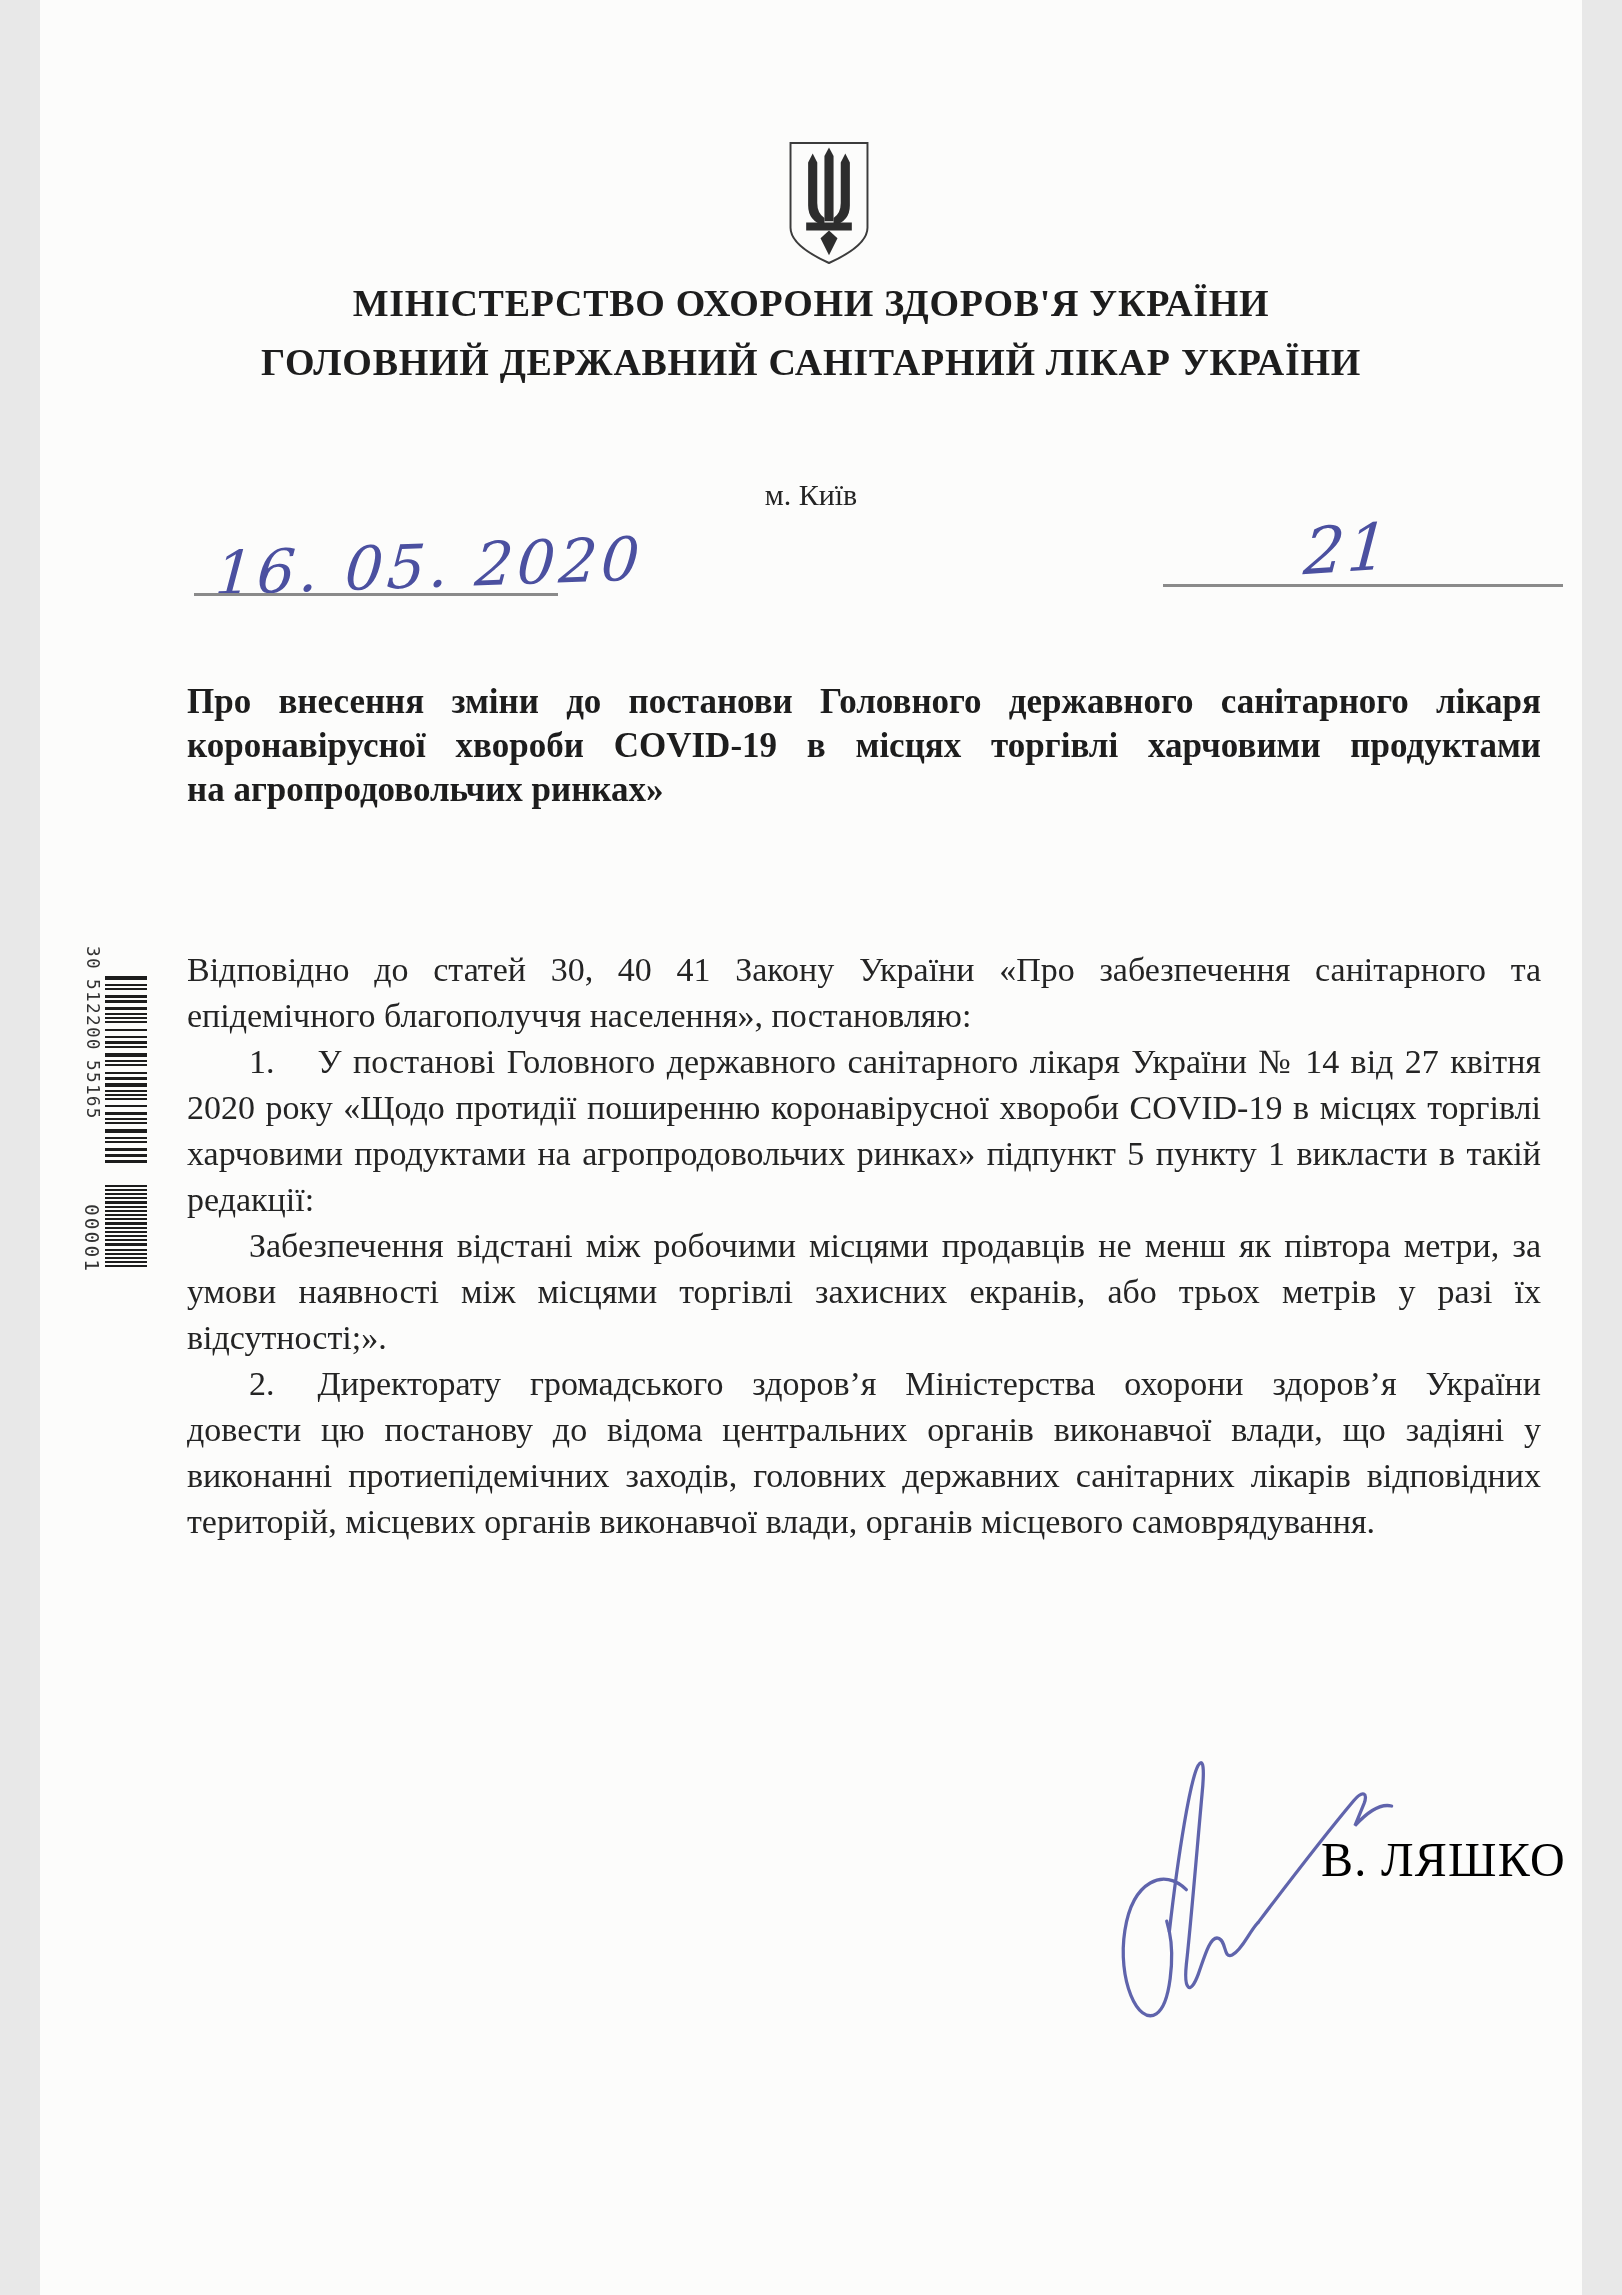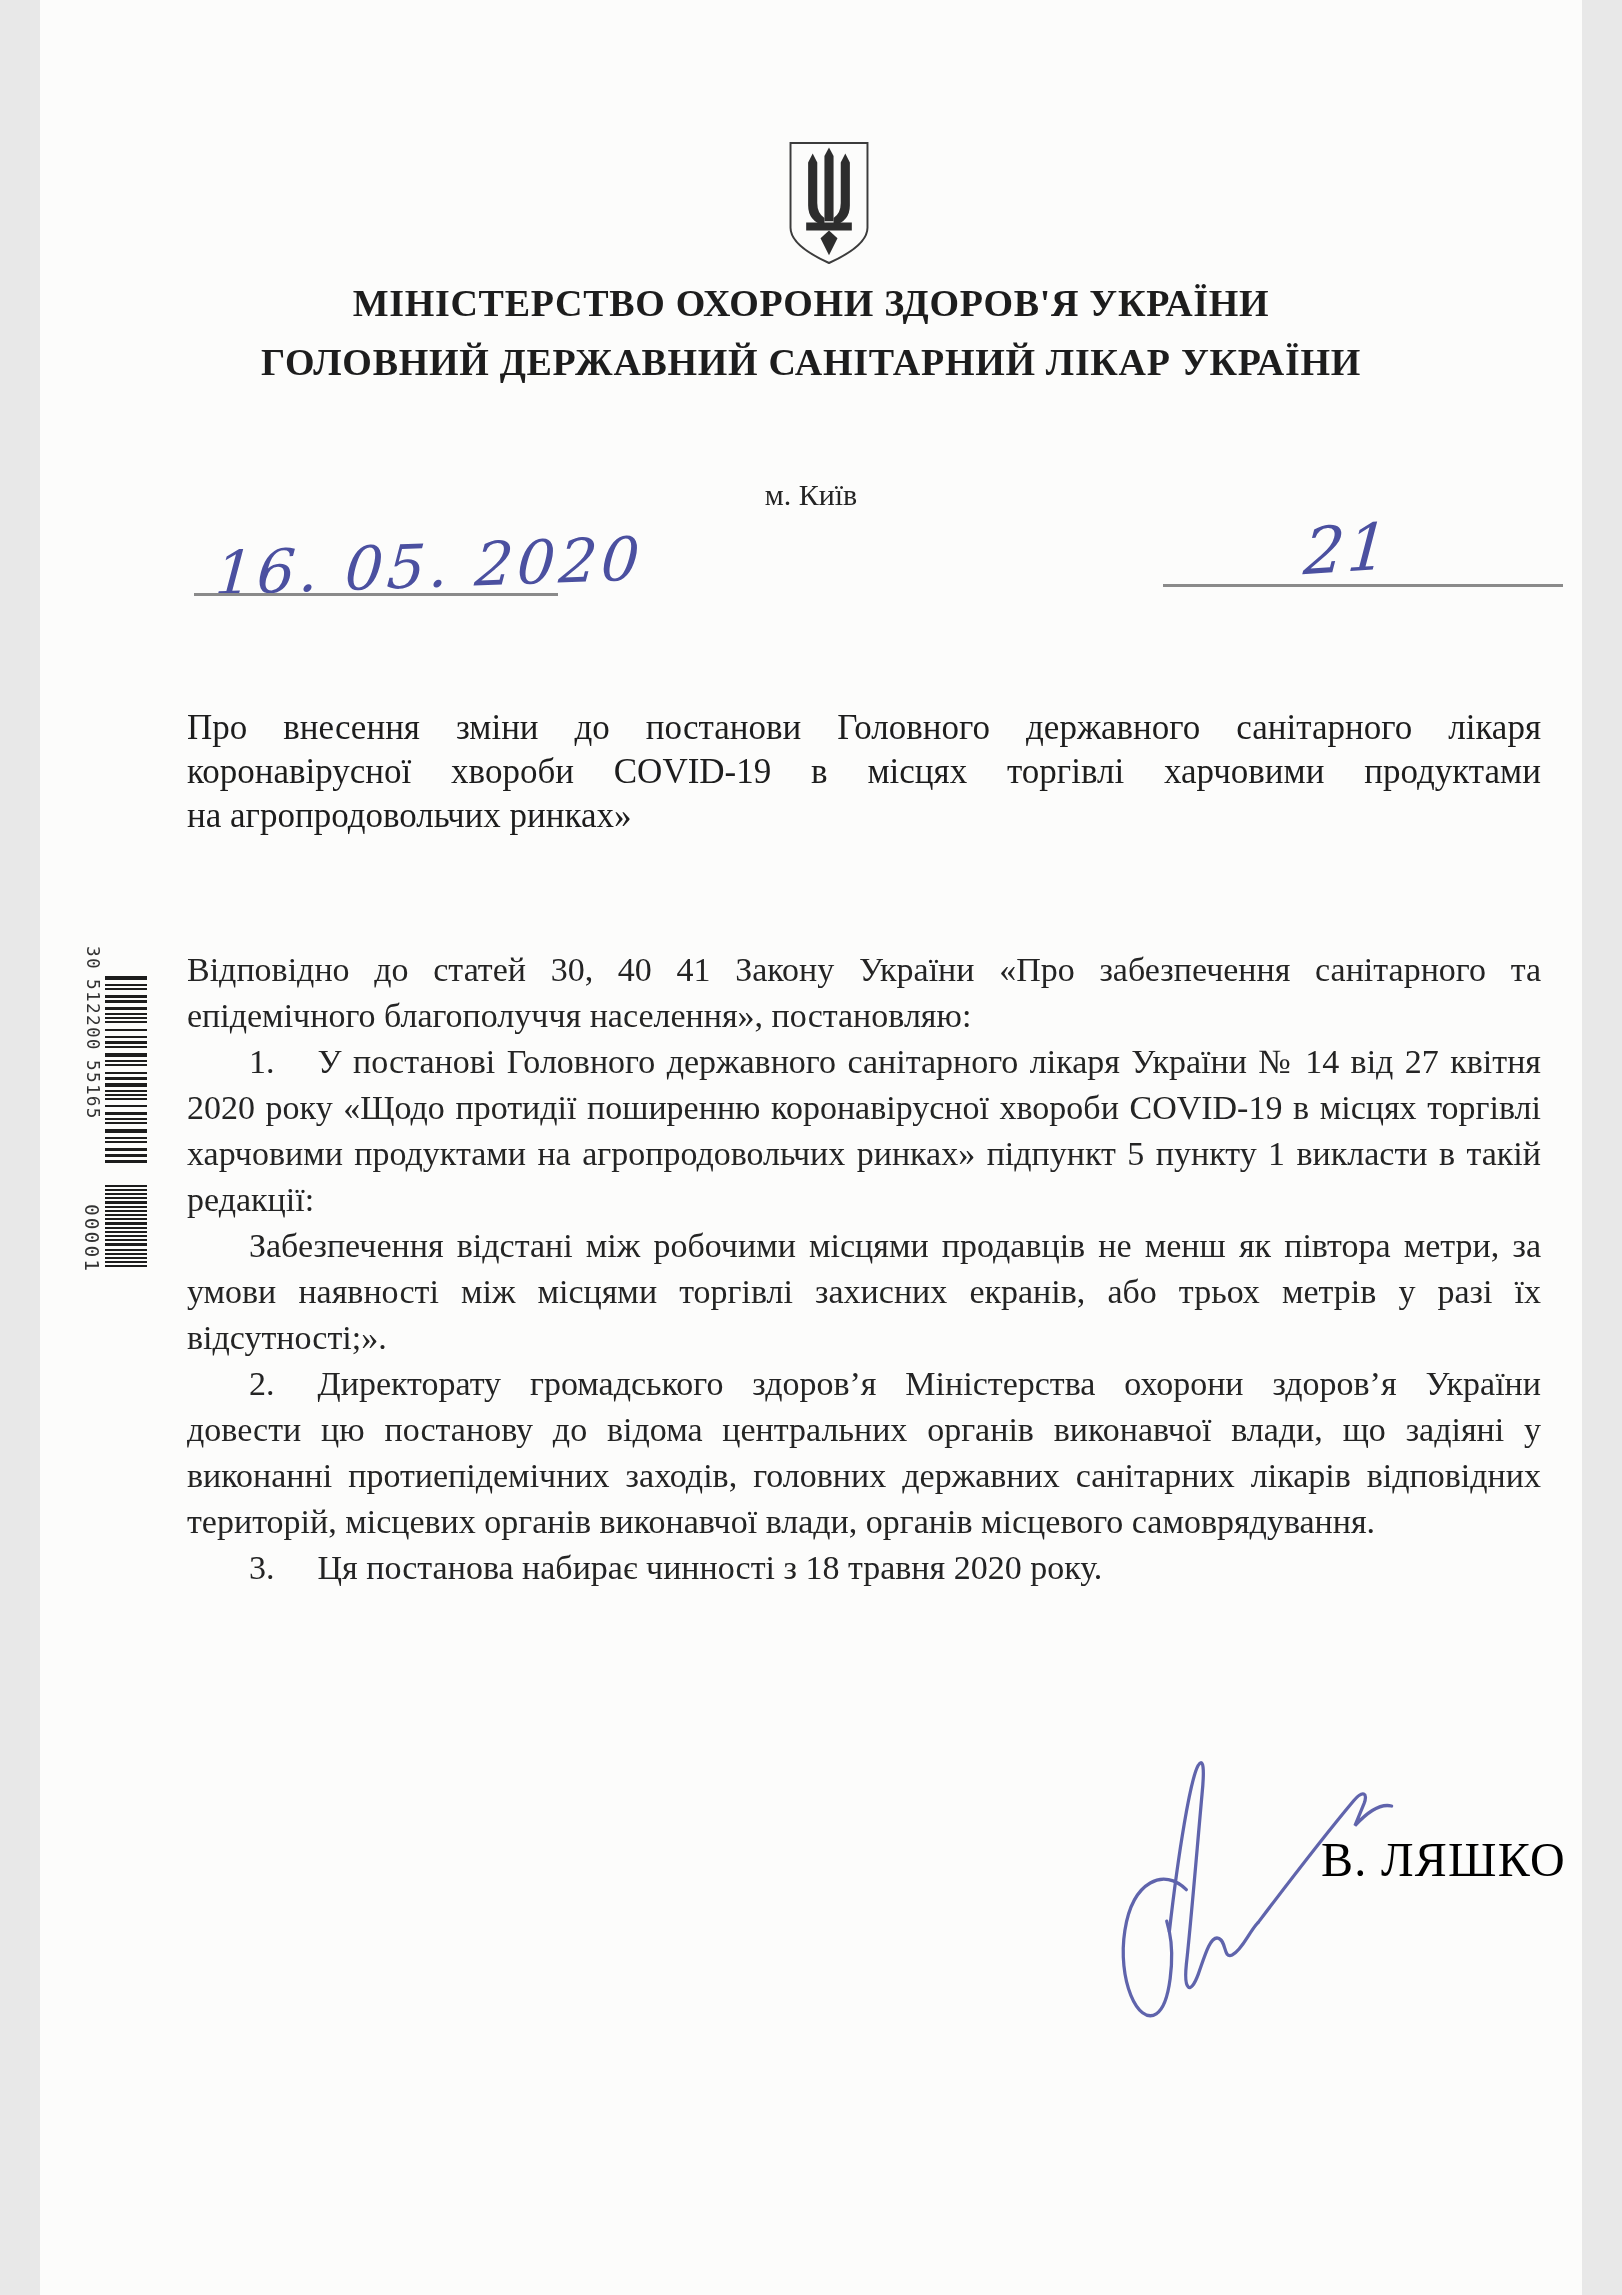--- a/index.html
+++ b/index.html
@@ -34,22 +34,22 @@
     color:var(--hand);
     white-space:nowrap;
   }
   .hw-date{left:175px;top:531px;font-size:60px;letter-spacing:3.9px;transform:rotate(-2deg) skewX(-6deg);}
   .hw-num{left:1264px;top:512px;font-size:64px;letter-spacing:2.6px;transform:rotate(-4deg) skewX(-8deg);}
   .rule{position:absolute;height:2.6px;background:var(--rule);}
   .rule-date{left:154px;top:593px;width:364px;}
   .rule-num{left:1123px;top:584px;width:400px;}
 
   .title{
-    position:absolute;left:147px;top:706px;width:1354px;
-    font-size:35px;font-weight:normal;line-height:44px;color:#1d1d1d;
+    position:absolute;left:147px;top:680px;width:1354px;
+    font-size:35px;font-weight:bold;line-height:44px;color:#1d1d1d;
   }
   .jline{text-align:justify;text-align-last:justify;}
   .jline.last{text-align-last:left;}
 
   .bodytext{
     position:absolute;left:147px;top:947px;width:1354px;
     font-size:34px;line-height:46px;
   }
   .bodytext p{margin:0;text-align:justify;text-align-last:left;}
   .bodytext p.indent{text-indent:62px;}
@@ -111,21 +111,20 @@
     <div class="jline">Про внесення зміни до постанови Головного державного санітарного лікаря</div>
     <div class="jline">коронавірусної хвороби COVID-19 в місцях торгівлі харчовими продуктами</div>
     <div class="jline last">на агропродовольчих ринках»</div>
   </div>
 
   <div class="bodytext">
     <p><span>Відповідно до статей 30, 40 41 Закону України «Про забезпечення санітарного та епідемічного благополуччя населення», постановляю:</span></p>
     <p class="indent"><span class="pnum">1.</span><span>У постанові Головного державного санітарного лікаря України № 14 від 27 квітня 2020 року «Щодо протидії поширенню коронавірусної хвороби COVID-19 в місцях торгівлі харчовими продуктами на агропродовольчих ринках» підпункт 5 пункту 1 викласти в такій редакції:</span></p>
     <p class="indent"><span>Забезпечення відстані між робочими місцями продавців не менш як півтора метри, за умови наявності між місцями торгівлі захисних екранів, або трьох метрів у разі їх відсутності;».</span></p>
     <p class="indent"><span class="pnum">2.</span><span>Директорату громадського здоров’я Міністерства охорони здоров’я України довести цю постанову до відома центральних органів виконавчої влади, що задіяні у виконанні протиепідемічних заходів, головних державних санітарних лікарів відповідних територій, місцевих органів виконавчої влади, органів місцевого самоврядування.</span></p>
-    <p class="indent"><span class="pnum">3.</span><span>Ця постанова набирає чинності з 18 травня 2020 року.</span></p>
   </div>
 
 
   <svg class="signature" viewBox="0 0 560 480">
     <g fill="none" stroke="#575ca8" stroke-width="5" stroke-linecap="round" opacity="0.95">
       <path d="M152,238 C118,204 70,224 58,300 C46,376 78,446 106,428 C128,414 134,340 126,302 L122,286"></path>
       <path d="M126,302 C140,180 158,70 170,48 C178,35 180,52 176,92 C168,180 158,300 152,352 C148,392 158,400 170,368 C180,340 188,310 200,312 C214,315 208,344 222,338 C238,330 248,302 262,288"></path>
       <path d="M262,288 C306,230 366,152 408,102 C422,85 430,90 424,106 L410,140 C432,116 450,106 466,110"></path>
     </g>
   </svg>

